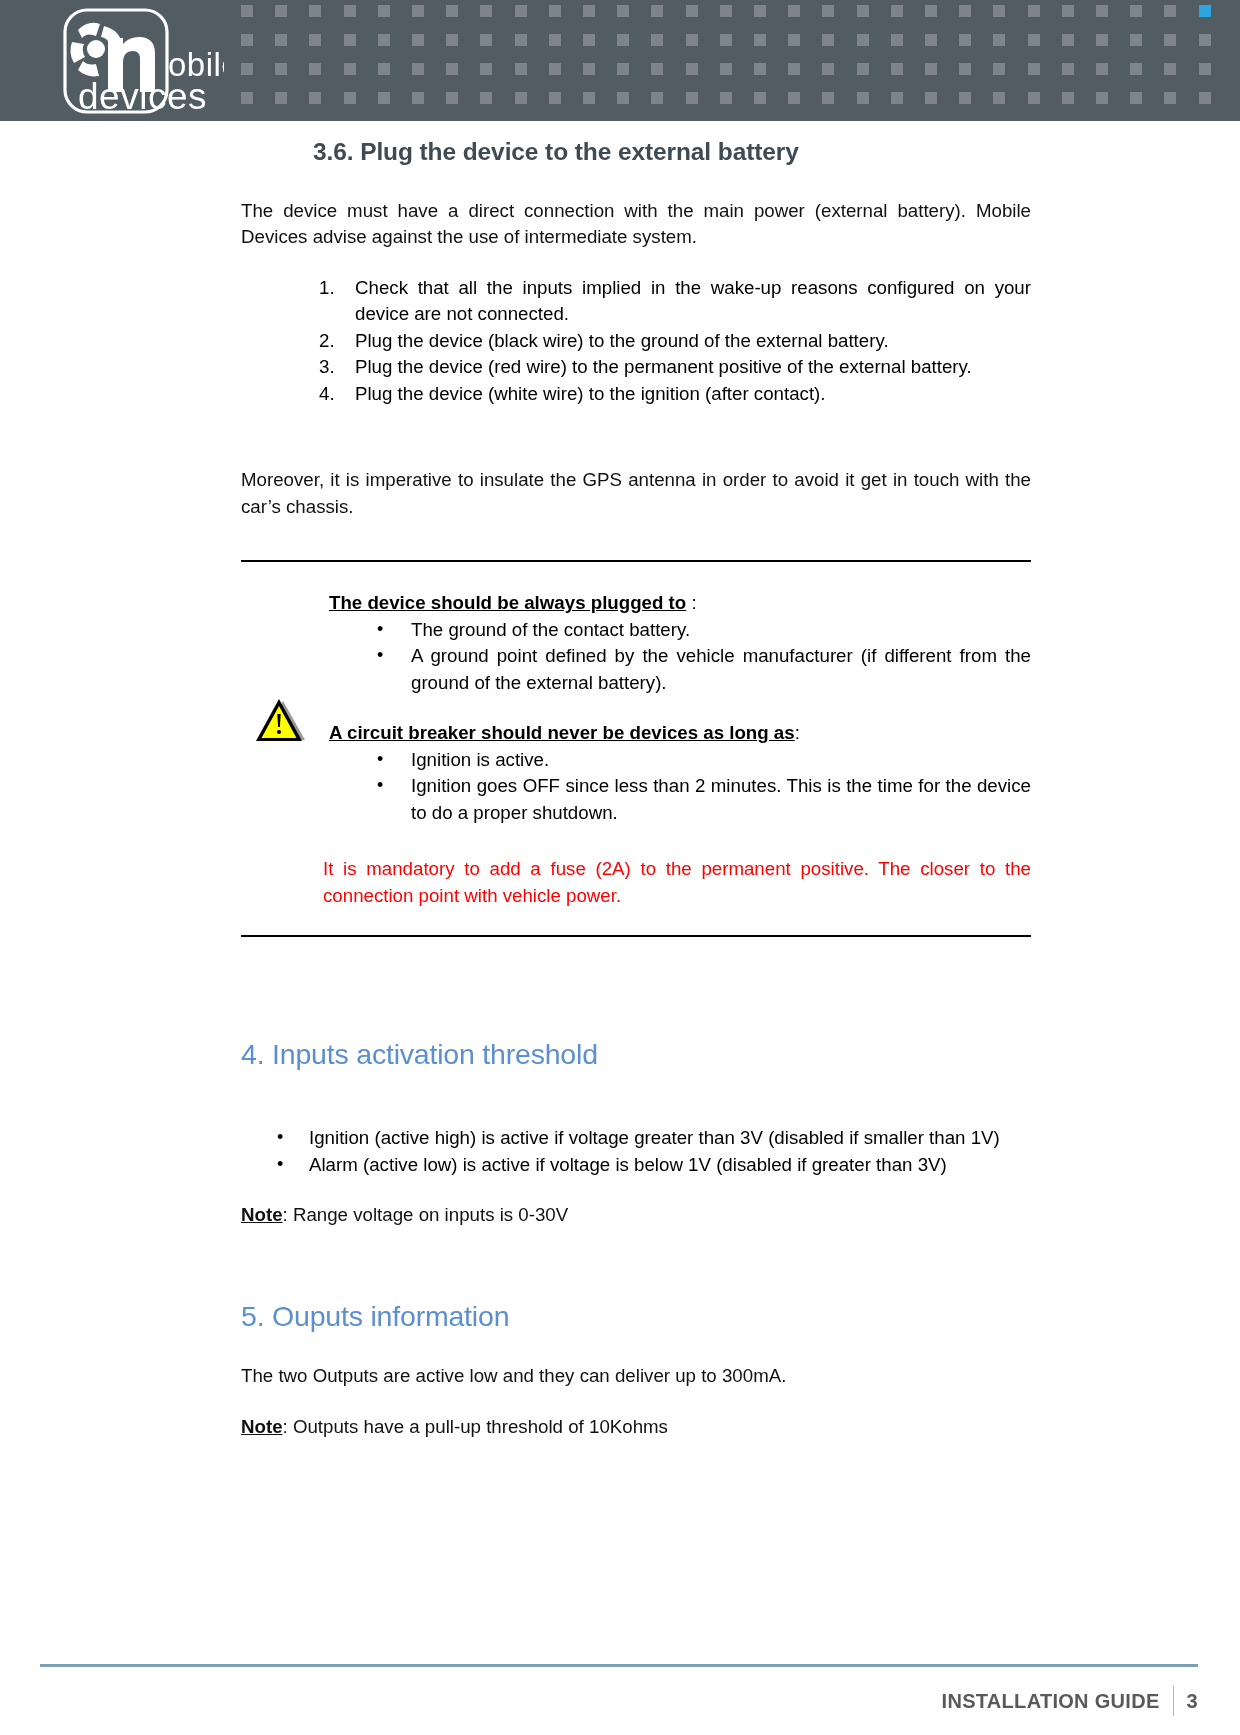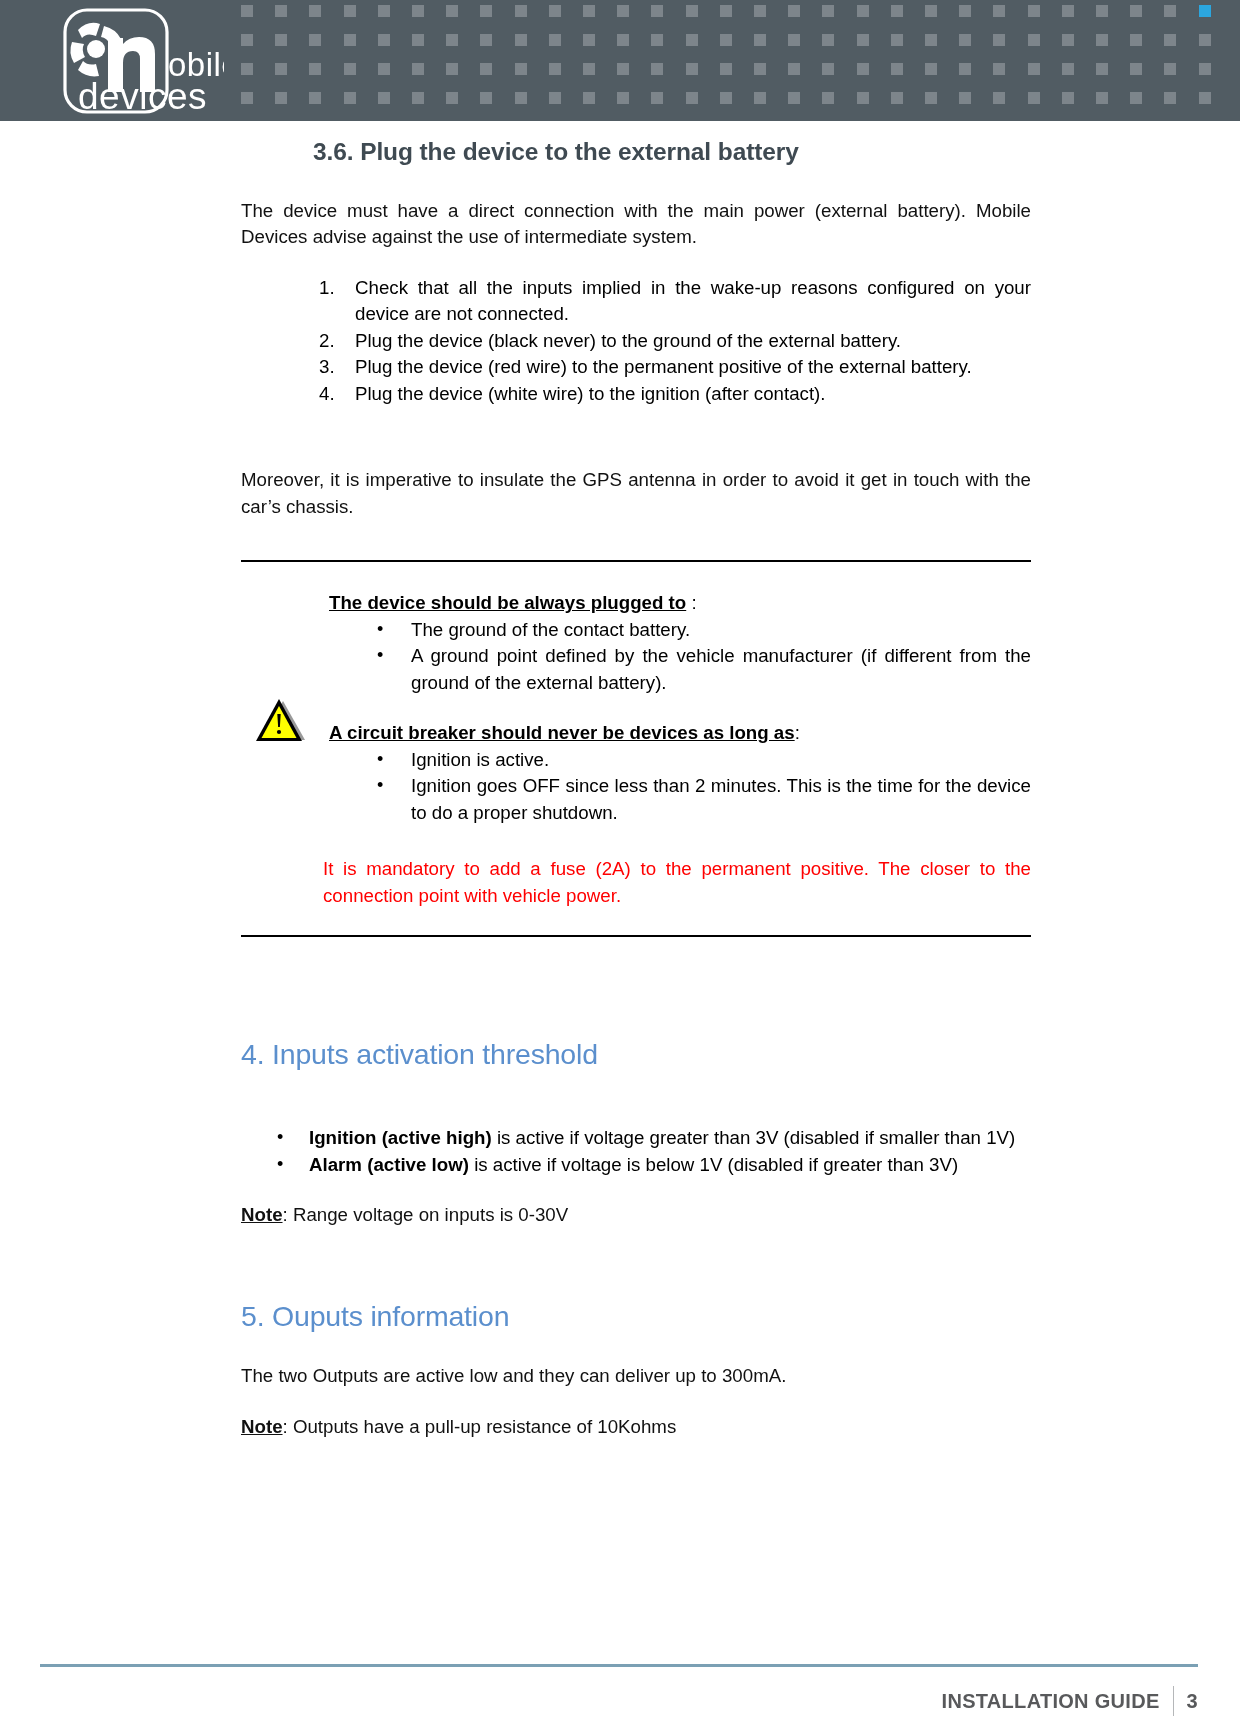--- a/index.html
+++ b/index.html
@@ -181,21 +181,21 @@
   h1.sec {
     margin: 0;
     font-size: 28.5px;
     font-weight: normal;
     color: #5b8fcd;
     line-height: 1.2;
     letter-spacing: -0.2px;
   }
 
   .nlabel { font-weight: bold; text-decoration: underline; }
-  .b { font-weight: bold; }
+  .b { font-weight: normal; }
 
   
   .footer {
     position: absolute;
     left: 0;
     top: 1664px;
     width: 1240px;
   }
   .footer-rule {
     position: absolute;
@@ -376,21 +376,21 @@
     <h2 class="sub-title">3.6. Plug the device to the external battery</h2>
 
     <div class="gap-30"></div>
 
     <p class="body">The device must have a direct connection with the main power (external battery). Mobile Devices advise against the use of intermediate system.</p>
 
     <div class="gap-24"></div>
 
     <ol class="num-list">
       <li>Check that all the inputs implied in the wake-up reasons configured on your device are not connected.</li>
-      <li>Plug the device (black never) to the ground of the external battery.</li>
+      <li>Plug the device (black wire) to the ground of the external battery.</li>
       <li>Plug the device (red wire) to the permanent positive of the external battery.</li>
       <li>Plug the device (white wire) to the ignition (after contact).</li>
     </ol>
 
     <div class="gap-30"></div>
 
 
     <div class="gap-30"></div>
 
     <p class="body">Moreover, it is imperative to insulate the GPS antenna in order to avoid it get in touch with the car’s chassis.</p>
@@ -463,21 +463,21 @@
 
     <h1 class="sec">5. Ouputs information</h1>
 
     <div class="gap-30"></div>
 
     <p class="body left">The two Outputs are active low and they can deliver up to 300mA.</p>
 
     <div class="gap-24"></div>
 
     <p class="body left">
-      <span class="nlabel">Note</span><span>: Outputs have a pull-up resistance of 10Kohms</span>
+      <span class="nlabel">Note</span><span>: Outputs have a pull-up threshold of 10Kohms</span>
     </p>
 
   </div>
 </div>
 
 <div class="footer">
   <div class="footer-rule"></div>
   <div class="footer-text">
     <span>INSTALLATION GUIDE</span>
     <span class="sep"></span>

